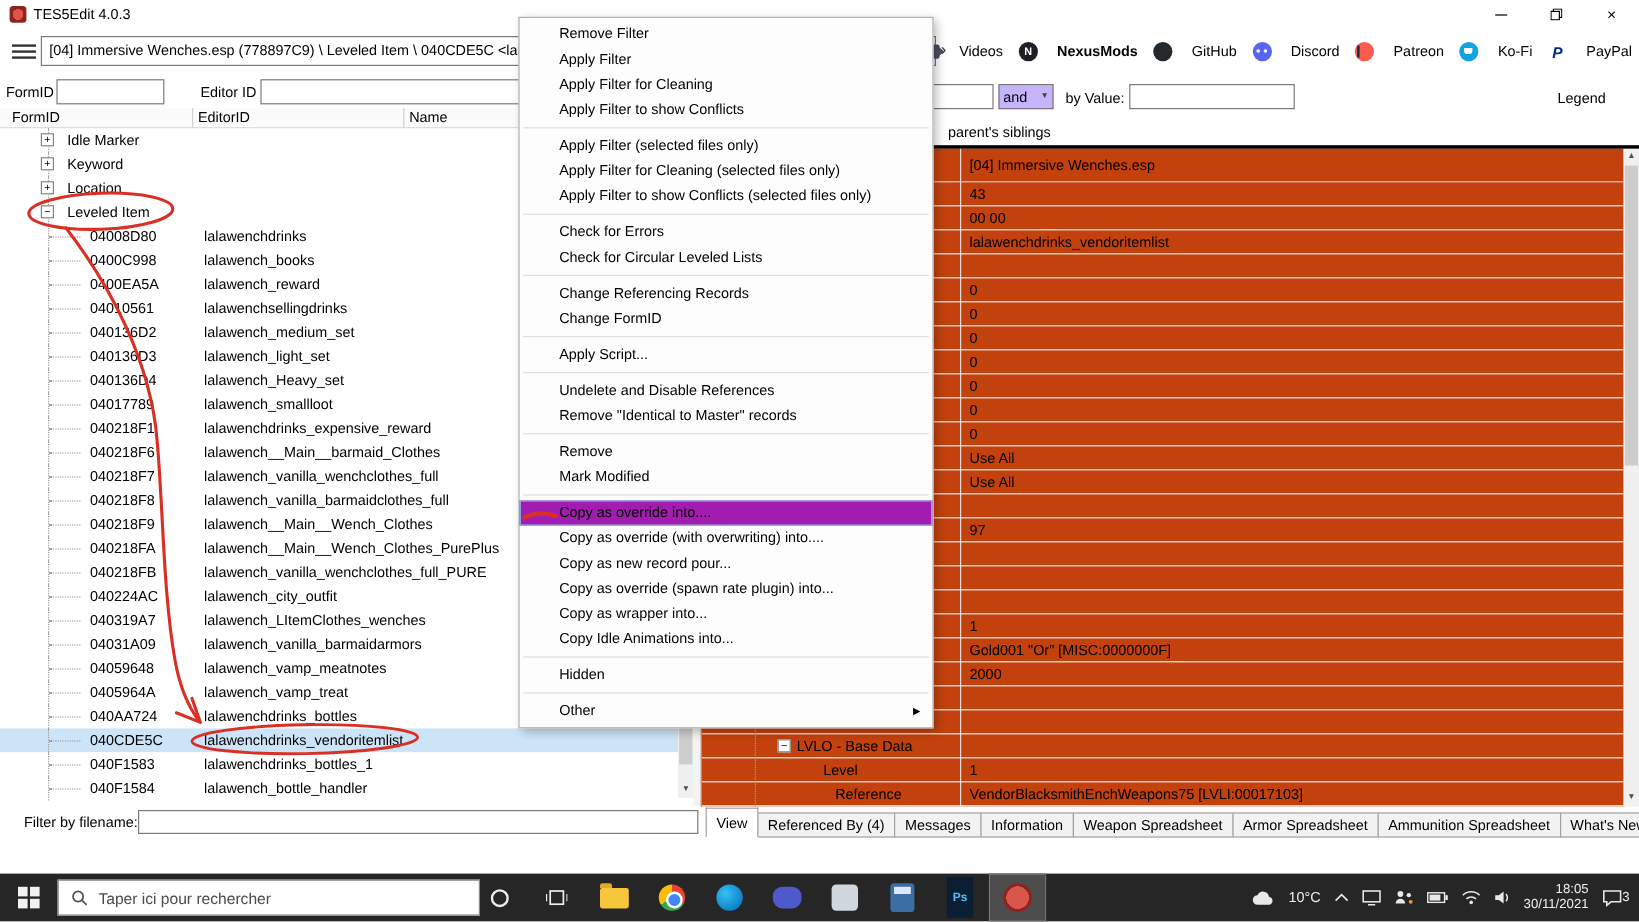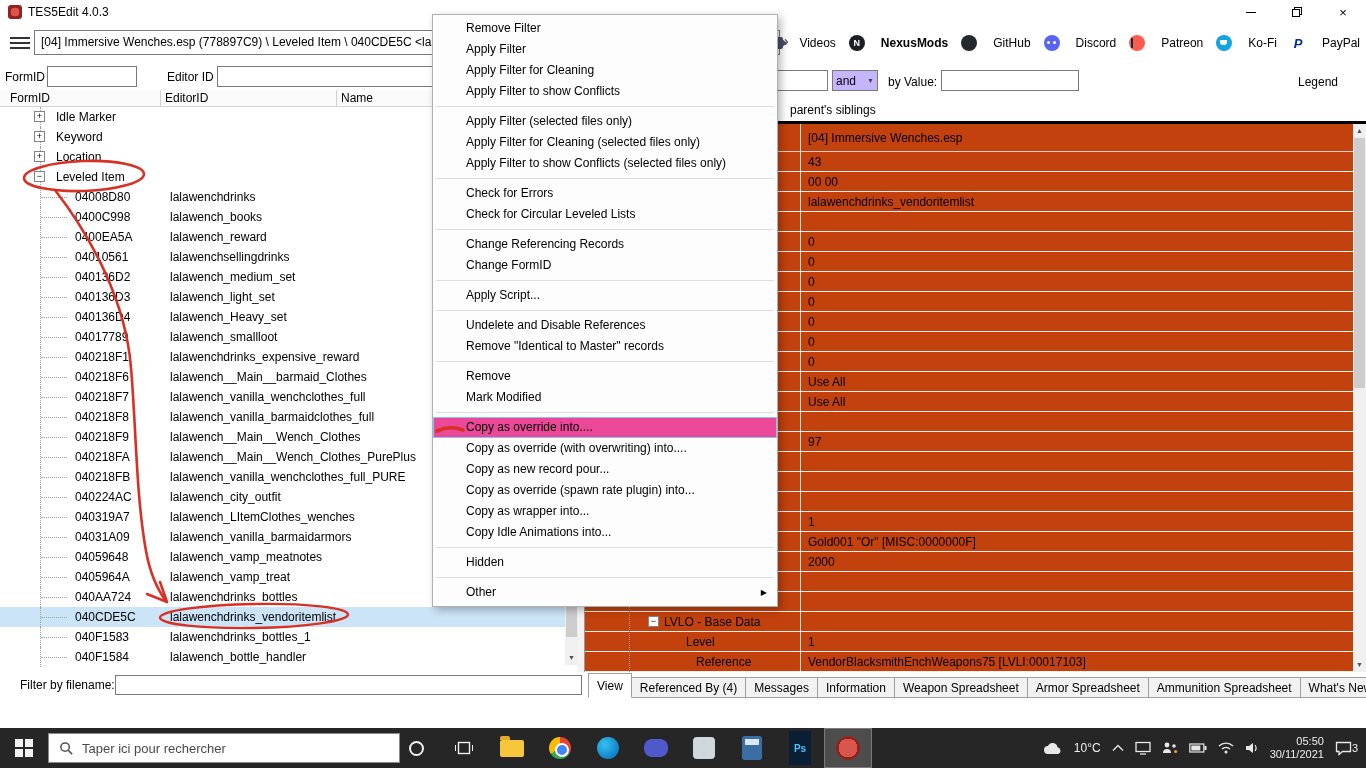--- a/index.html
+++ b/index.html
@@ -85,21 +85,21 @@
           font-size:9px;line-height:9px;text-align:center;z-index:2}
   .dt-glabel{position:absolute;left:79px}
   .dt-flabel1{position:absolute;left:101px}
   .dt-flabel2{position:absolute;left:111px}
   #rp-treeline{position:absolute;left:44px;top:468px;height:80px;border-left:1px dotted #a0a0a0}
 
   
   #ctxmenu{position:absolute;left:432px;top:14px;width:346px;background:#fdfdfd;border:1px solid #b0b0b0;
            box-shadow:3px 3px 8px rgba(0,0,0,.28);padding:3px 0;z-index:40}
   .mi{height:21px;line-height:21px;padding-left:33px;position:relative;cursor:default;white-space:nowrap}
-  .mi.hl{background:#ec4899;box-shadow:inset 0 0 0 1px #8ac2f0}
+  .mi.hl{background:#a21caf;box-shadow:inset 0 0 0 1px #8ac2f0}
   .mi .subarr{position:absolute;right:10px;top:0;font-size:8px}
   .msep{border-top:1px solid #dedede;margin:4px 3px}
 
   
   #ffn-label{position:absolute;left:20px;top:678px}
   #ffn-input{position:absolute;left:115px;top:675px;width:467px;height:20px;border:1px solid #7a7a7a;
              font-family:"Liberation Sans",sans-serif;font-size:12px;padding:0 3px}
   #tabs{position:absolute;left:588px;top:673px;height:25px;display:flex;align-items:flex-end}
   .tab{height:21px;line-height:20px;padding:0 8px;border:1px solid #a0a0a0;background:#f2f2f2;white-space:nowrap;cursor:pointer}
   .tab + .tab{margin-left:-1px}
@@ -596,21 +596,21 @@
           <circle cx="8" cy="10" r="1.5" fill="#e8e8e8"></circle>
         </svg>
     </span>
     <span class="tray-ico">
       <svg width="14" height="12" viewBox="0 0 14 12">
           <polygon points="1,4 4,4 8,1 8,11 4,8 1,8" fill="#e8e8e8"></polygon>
           <path d="M10 3 a5 5 0 0 1 0 6" fill="none" stroke="#e8e8e8" stroke-width="1.2"></path>
         </svg>
     </span>
     <span id="tb-clock">
-      <div>05:50</div>
+      <div>18:05</div>
       <div>30/11/2021</div>
     </span>
     <span class="tray-ico">
       <svg width="17" height="15" viewBox="0 0 17 15">
           <path d="M1.5 1.5 h14 v9 h-8 l-3.5 3 v-3 h-2.5 Z" fill="none" stroke="#e8e8e8" stroke-width="1.3"></path>
         </svg>
       <span id="notif-count">3</span>
     </span>
   </div>
 </div>

